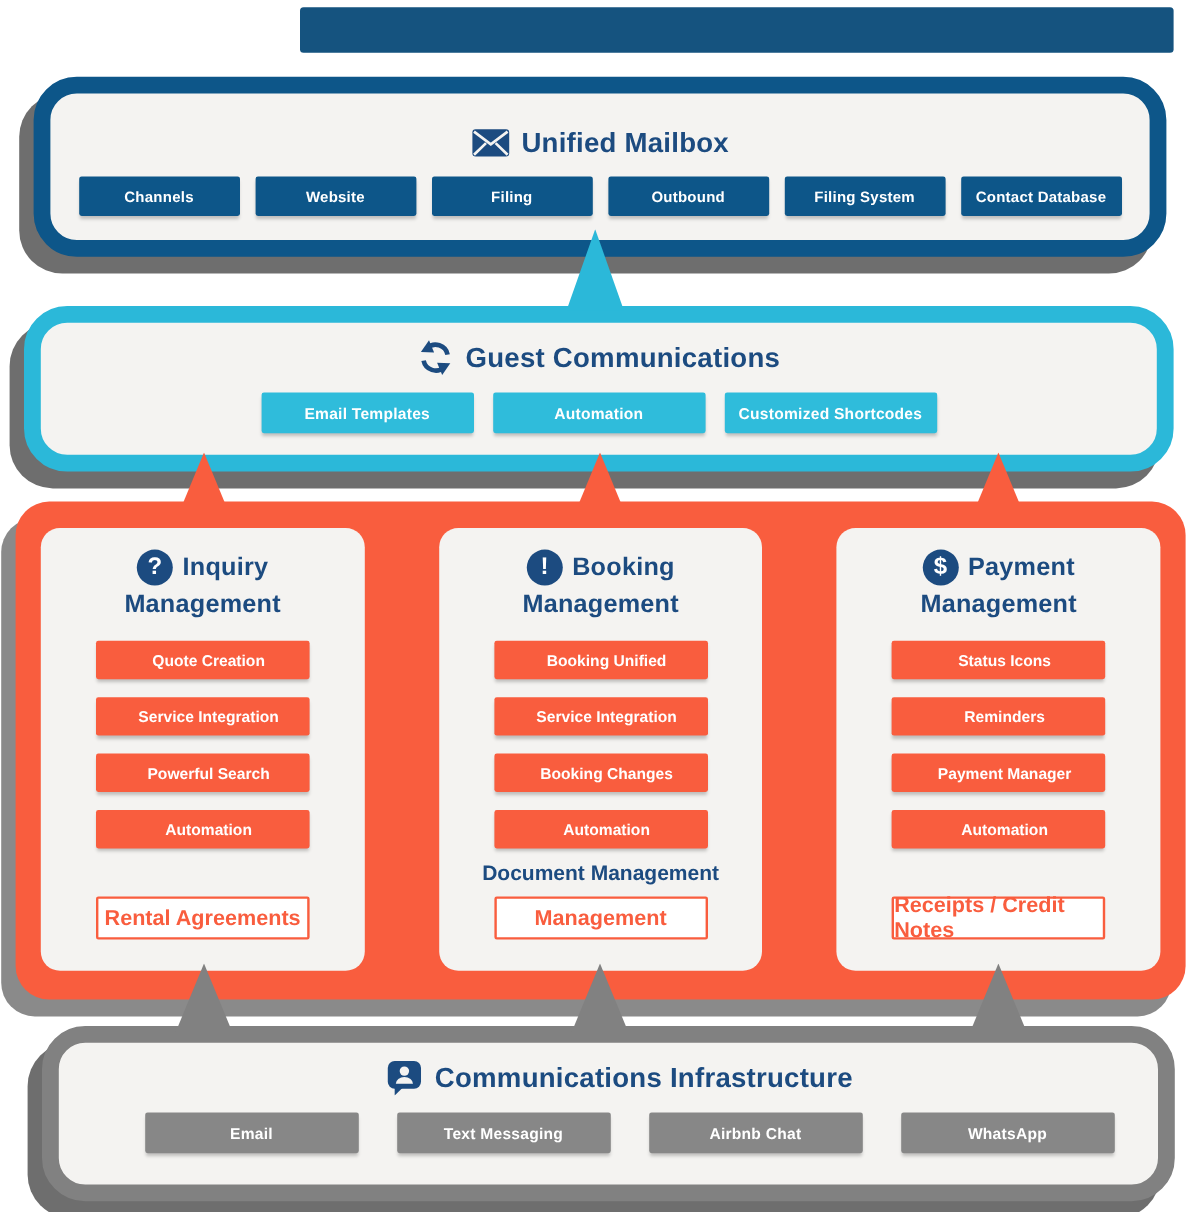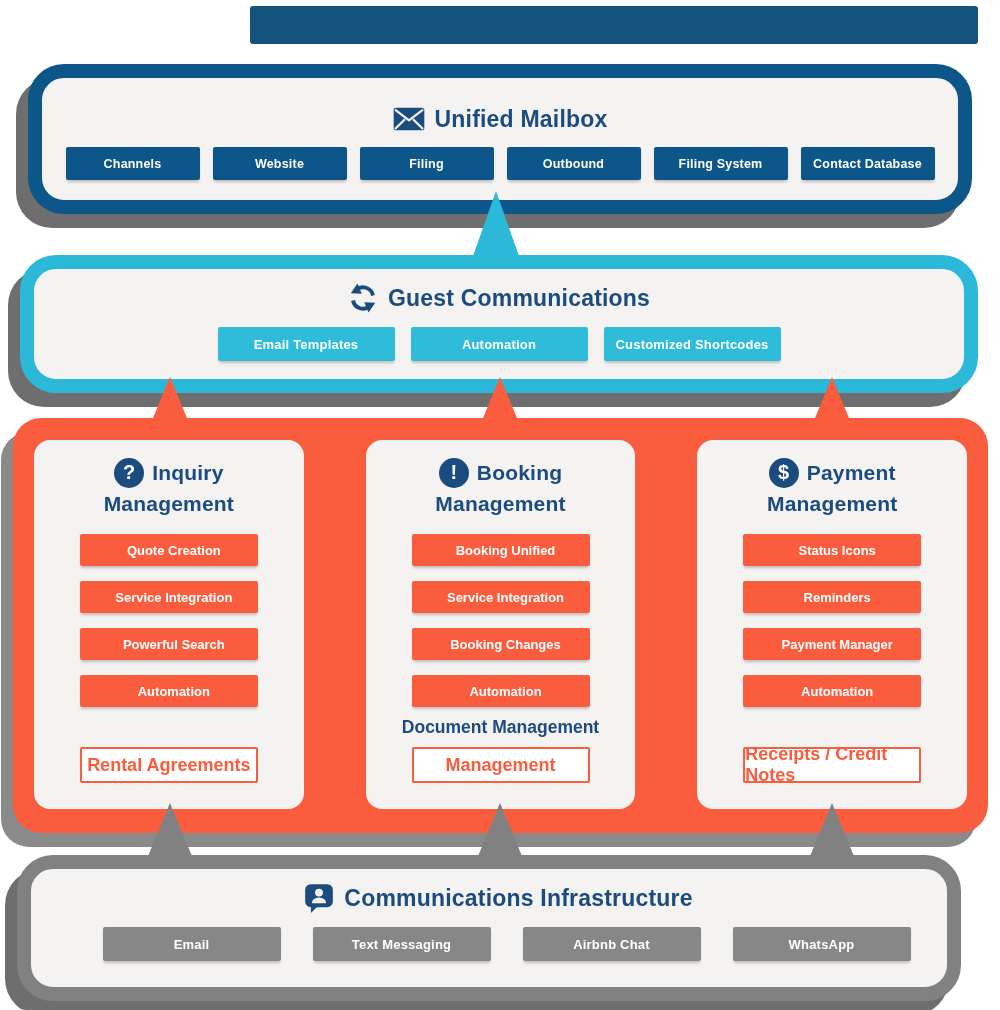--- a/index.html
+++ b/index.html
@@ -20,21 +20,21 @@
 
   
   .banner{position:absolute;left:250px;top:6px;width:728px;height:38px;
     background:#15537f;border-radius:3px;}
 
   
   .panel{position:absolute;background:var(--panel);border-radius:36px;
     box-shadow:-12px 14px 0 var(--shadow);display:flex;flex-direction:column;align-items:center;}
   .panel-mailbox{left:28px;top:64px;width:944px;height:150px;border:14px solid var(--steel);}
   .panel-guest{left:20px;top:255px;width:958px;height:138px;border:14px solid var(--cyan);}
-  .panel-infra{left:17px;top:855px;width:944px;height:146px;border:14px solid var(--gray-border);padding-left:19px;}
+  .panel-infra{left:35px;top:855px;width:944px;height:146px;border:14px solid var(--gray-border);padding-left:19px;}
 
   .sec-heading{display:flex;align-items:center;justify-content:center;gap:10px;
     color:var(--navy);font-weight:bold;font-size:23px;line-height:30px;letter-spacing:.2px;}
   .panel-mailbox .sec-heading{margin-top:26px;}
   .panel-guest .sec-heading{margin-top:14px;}
   .panel-infra .sec-heading{margin-top:14px;}
 
   .chip-row{display:flex;justify-content:center;gap:13px;margin-top:13px;width:100%;}
   .panel-guest .chip-row,.panel-infra .chip-row{gap:16px;margin-top:14px;}
 

